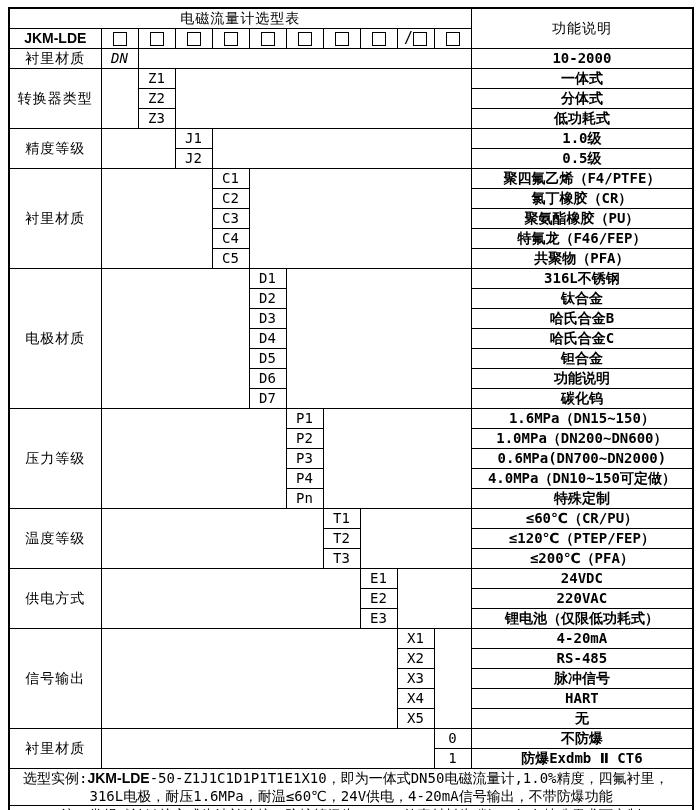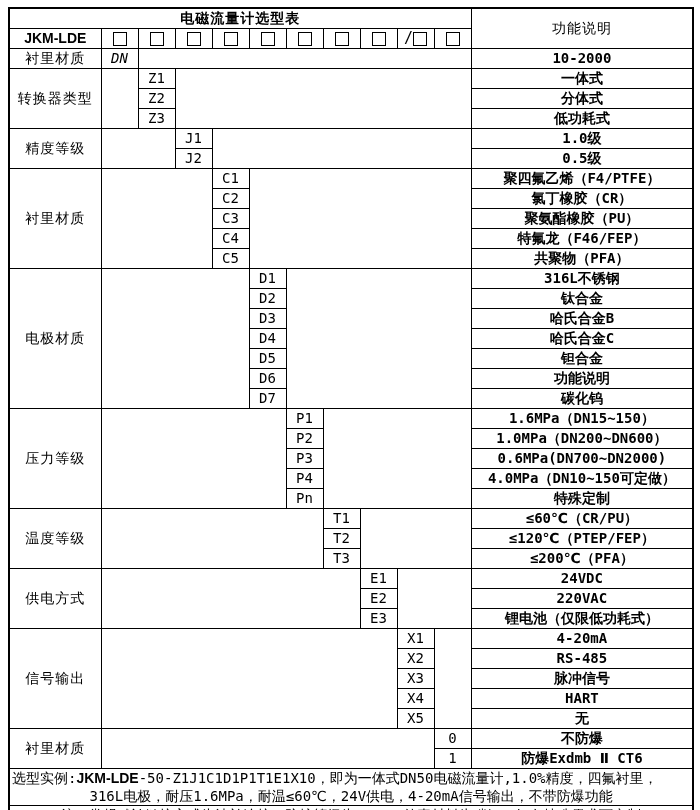--- a/index.html
+++ b/index.html
@@ -1,31 +1,31 @@
 <!DOCTYPE html>
 <html><head>
 <meta charset="utf-8">
 <style>
   html,body{margin:0;padding:0;background:#ffffff;}
   .page{width:700px;height:810px;box-sizing:border-box;padding:7px 8px 0 8px;background:#fff;
         font-family:"DejaVu Sans Mono","DejaVu Sans",monospace;color:#000;}
   table.sel{border-collapse:collapse;table-layout:fixed;width:684px;border:2px solid #000;}
   table.sel td{border:1px solid #000;height:19px;padding:0;text-align:center;vertical-align:middle;
         font-size:14px;line-height:1.1;white-space:nowrap;overflow:hidden;}
-  td.title-cell{font-size:16px;letter-spacing:1px;font-weight:bold;}
+  td.title-cell{font-size:16px;letter-spacing:1px;}
   td.cat{font-size:15px;letter-spacing:1px;font-family:"DejaVu Sans Mono","DejaVu Sans",monospace;}
   td.model-cell{font-family:"Liberation Sans",sans-serif;font-weight:bold;font-size:13px;}
   td.code{font-size:14px;}
   td.dn{text-align:left;padding-left:3px;font-style:italic;}
   td.desc{font-size:14px;font-weight:bold;}
   td.empty{background:#fff;}
   .cbox{display:inline-block;width:12px;height:12px;border:1px solid #000;vertical-align:middle;background:#fff;}
   .pfx{font-size:15px;vertical-align:middle;}
   td.example-cell{height:44px;font-size:14px;}
-  td.example-cell .ln1{text-align:left;padding:2px 0 0 2px;}
+  td.example-cell .ln1{text-align:left;padding:2px 0 0 13px;}
   td.example-cell .ln2{padding-top:3px;}
   td.note-cell{height:24px;text-align:left;padding-left:3px;font-size:14px;}
   .bold-model{font-family:"Liberation Sans",sans-serif;font-weight:bold;}
 </style>
 </head>
 <body>
 
 <div class="page">
 <table class="sel">
   <colgroup>

